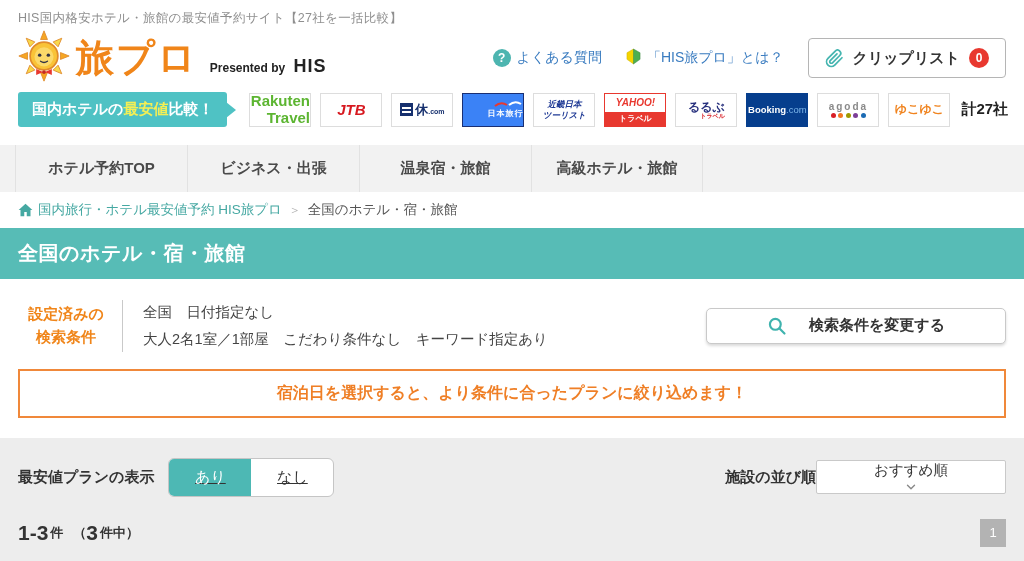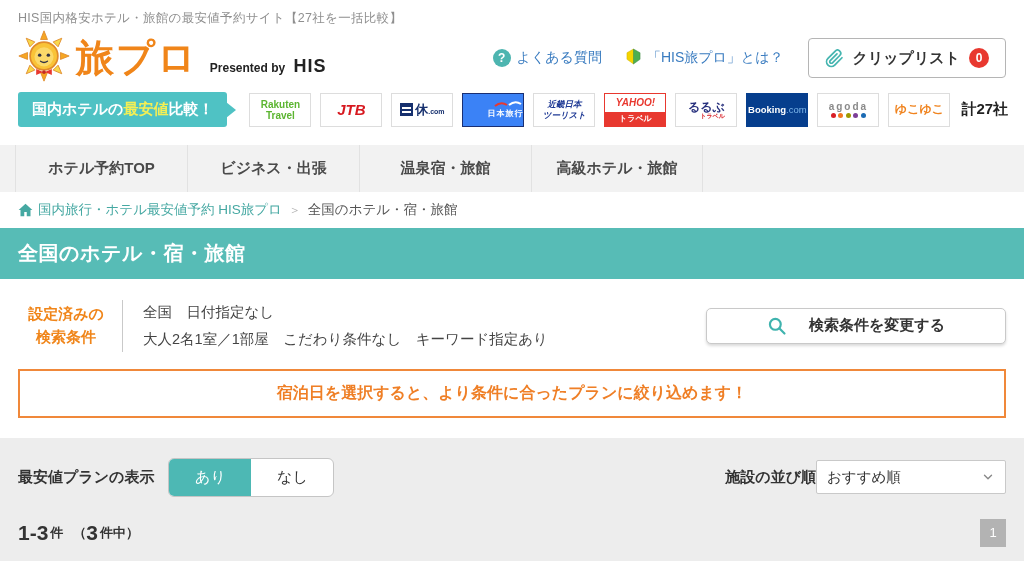--- a/index.html
+++ b/index.html
@@ -28,21 +28,21 @@
   
   .comparison-bar { display:flex; align-items:center; padding:6px 18px 10px; }
   .promo { position:relative; background:#4fc2c4; color:#fff; font-weight:bold; font-size:15px;
     padding:8px 14px; border-radius:3px; white-space:nowrap; }
   .promo .hl { color:#f5ef54; }
   .promo::after { content:""; position:absolute; right:-9px; top:50%; transform:translateY(-50%);
     border-top:8px solid transparent; border-bottom:8px solid transparent; border-left:10px solid #4fc2c4; }
   .partners { display:flex; gap:9px; margin-left:22px; align-items:center; }
   .partner { width:62px; height:34px; background:#fff; border:1px solid #ddd;
     display:flex; align-items:center; justify-content:center; overflow:hidden; flex-direction:column; }
-  .lg-rakuten { color:#5cb531; font-weight:800; font-size:10px; line-height:1.1; text-align:center; }
+  .lg-rakuten { color:#5cb531; font-weight:800; font-size:15px; line-height:1.1; text-align:right; }
   .lg-jtb { color:#d71920; font-weight:800; font-style:italic; font-size:15px; }
   .p-ikkyu { flex-direction:row; gap:2px; }
   .ikkyu-mark { width:13px; height:13px; background:#16306e; display:inline-block;
     background-image:repeating-linear-gradient(#16306e 0 2px,#fff 2px 4px); border:2px solid #16306e; }
   .lg-ikkyu { color:#16306e; font-weight:800; font-size:13px; }
   .lg-ikkyu .sfx { font-size:7px; font-weight:bold; }
   .p-nihon { background:#3b82f6; border-color:#1a2f73;align-items:flex-end; }
   .lg-nihon { color:#fff; font-size:8px; font-weight:bold; letter-spacing:1px; }
   .lg-kintetsu { color:#1d3894; font-weight:800; font-style:italic; font-size:8.5px; line-height:1.2; text-align:center; }
   .p-yahoo { border-color:#e8382f; padding:0; }
@@ -91,27 +91,27 @@
     background:#fff; border:1px solid #c9c9c9; border-radius:5px; box-shadow:0 2px 3px rgba(0,0,0,.15);
     width:300px; height:36px; font-weight:bold; font-size:15px; color:#333; cursor:pointer; }
 
   .notice { margin:16px 18px 20px; border:2px solid #f0883a; padding:12px 2px; text-align:center;
     color:#ef7f26; font-weight:bold; font-size:16px; background:#fff; }
 
   
   .results-section { background:#ededed; padding:20px 18px 0; height:124px; }
   .controls { display:flex; align-items:center; }
   .ctl-label { font-size:15px; font-weight:bold; color:#333; margin-right:14px; }
-  .toggle { display:flex; border:1px solid #c5c5c5; border-radius:6px; overflow:hidden; background:#fff; }
+  .toggle { display:flex; border:1px solid #c5c5c5; border-radius:6px; overflow:hidden; background:#fff;text-decoration:underline; }
   .toggle-opt { width:82px; text-align:center; padding:9px 0; font-size:15px; color:#333; cursor:pointer; }
   .toggle-opt.selected { background:#4db8b4; color:#fff; }
   .sort { margin-left:auto; display:flex; align-items:center; }
   .sort-select { width:190px; height:34px; border:1px solid #c9c9c9; border-radius:2px; background:#fff;
     display:flex; align-items:center; justify-content:space-between; padding:0 10px;
-    font-size:14.5px; color:#333; cursor:pointer; }
+    font-size:14.5px; color:#333; cursor:pointer;flex-direction:column; }
   .count-row { display:flex; align-items:center; margin-top:22px; }
   .count-big { font-size:21px; font-weight:bold; color:#333; }
   .count-small { font-size:13px; font-weight:bold; color:#333; margin:0 2px; }
   .count-paren { font-size:13px; font-weight:bold; color:#333; margin-left:8px; }
   .page-btn { margin-left:auto; width:26px; height:28px; background:#b3b3b3; color:#fff;
     display:flex; align-items:center; justify-content:center; font-size:13px; cursor:pointer; }
 </style>
 </head>
 <body>
 

